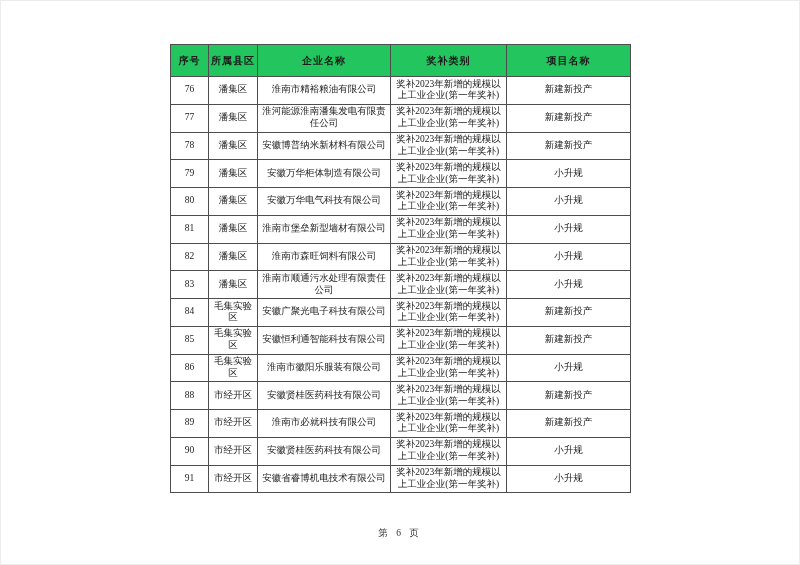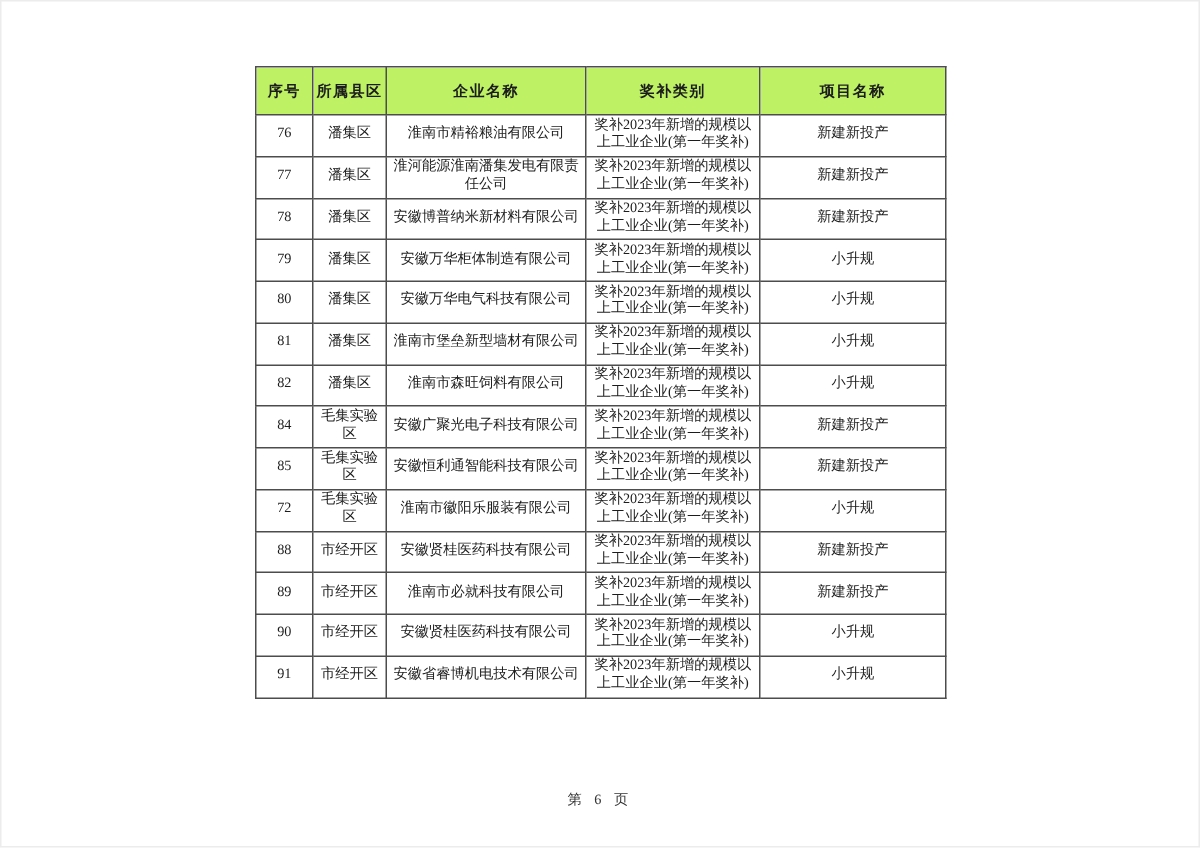--- a/index.html
+++ b/index.html
@@ -16,21 +16,21 @@
     position:absolute;left:170px;top:44px;width:460px;
     border-collapse:collapse;table-layout:fixed;
   }
   .award-table th,.award-table td{
     border:1px solid #4d4d4d;
     text-align:center;vertical-align:middle;
     padding:0 2px;overflow:hidden;
   }
   .award-table thead th{
     height:31px;font-size:10px;font-weight:bold;letter-spacing:1px;
-    background:#bef264;
+    background:#22c55e;
   }
   .award-table tbody tr{height:27.75px;margin-top:12px;}
   .award-table td{font-size:9.5px;line-height:1.25;}
   .serial-cell{font-size:10px;font-family:"Liberation Serif",serif;}
   .district-cell{white-space:pre-line;}
   .category-cell{letter-spacing:0;}
   .page-footer{
     position:absolute;left:0;right:0;top:527px;
     text-align:center;font-size:9.5px;letter-spacing:3px;color:#333;
   }
@@ -101,37 +101,44 @@
           <td class="project-cell">小升规</td>
         </tr>
         <tr>
           <td class="serial-cell">82</td>
           <td class="district-cell">潘集区</td>
           <td class="company-cell">淮南市森旺饲料有限公司</td>
           <td class="category-cell">奖补2023年新增的规模以上工业企业(第一年奖补)</td>
           <td class="project-cell">小升规</td>
         </tr>
         <tr>
+          <td class="serial-cell">83</td>
+          <td class="district-cell">潘集区</td>
+          <td class="company-cell">淮南市顺通污水处理有限责任公司</td>
+          <td class="category-cell">奖补2023年新增的规模以上工业企业(第一年奖补)</td>
+          <td class="project-cell">小升规</td>
+        </tr>
+        <tr>
           <td class="serial-cell">84</td>
           <td class="district-cell">毛集实验
 区</td>
           <td class="company-cell">安徽广聚光电子科技有限公司</td>
           <td class="category-cell">奖补2023年新增的规模以上工业企业(第一年奖补)</td>
           <td class="project-cell">新建新投产</td>
         </tr>
         <tr>
           <td class="serial-cell">85</td>
           <td class="district-cell">毛集实验
 区</td>
           <td class="company-cell">安徽恒利通智能科技有限公司</td>
           <td class="category-cell">奖补2023年新增的规模以上工业企业(第一年奖补)</td>
           <td class="project-cell">新建新投产</td>
         </tr>
         <tr>
-          <td class="serial-cell">72</td>
+          <td class="serial-cell">86</td>
           <td class="district-cell">毛集实验区</td>
           <td class="company-cell">淮南市徽阳乐服装有限公司</td>
           <td class="category-cell">奖补2023年新增的规模以上工业企业(第一年奖补)</td>
           <td class="project-cell">小升规</td>
         </tr>
         <tr>
           <td class="serial-cell">88</td>
           <td class="district-cell">市经开区</td>
           <td class="company-cell">安徽贤桂医药科技有限公司</td>
           <td class="category-cell">奖补2023年新增的规模以上工业企业(第一年奖补)</td>

